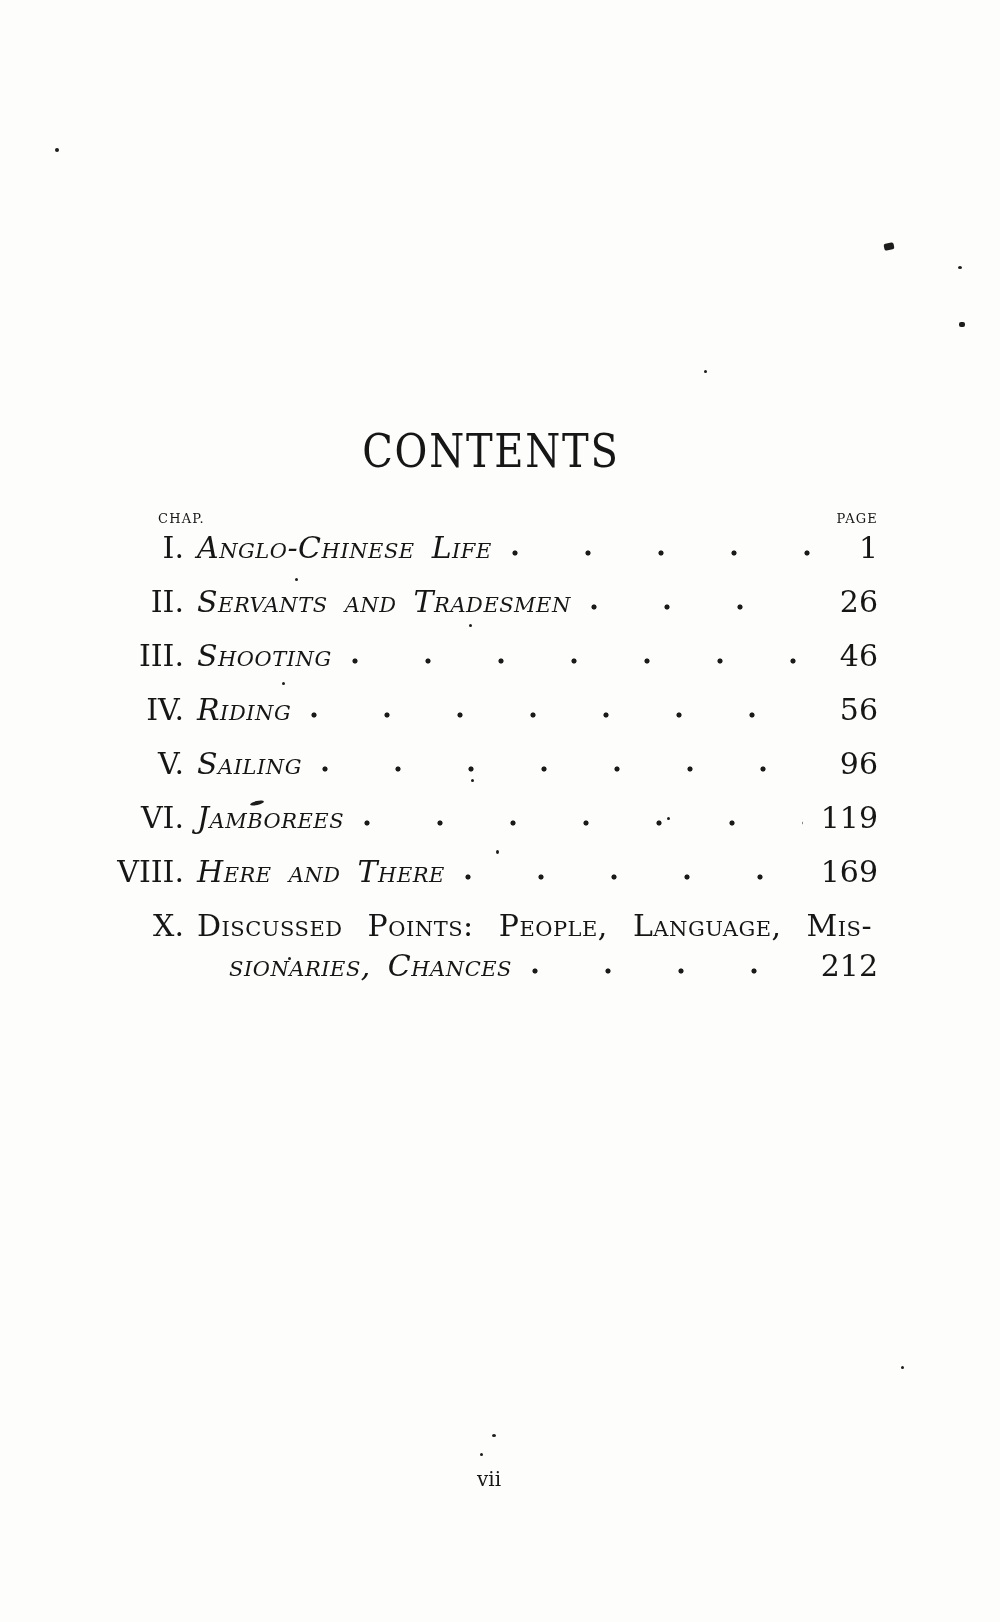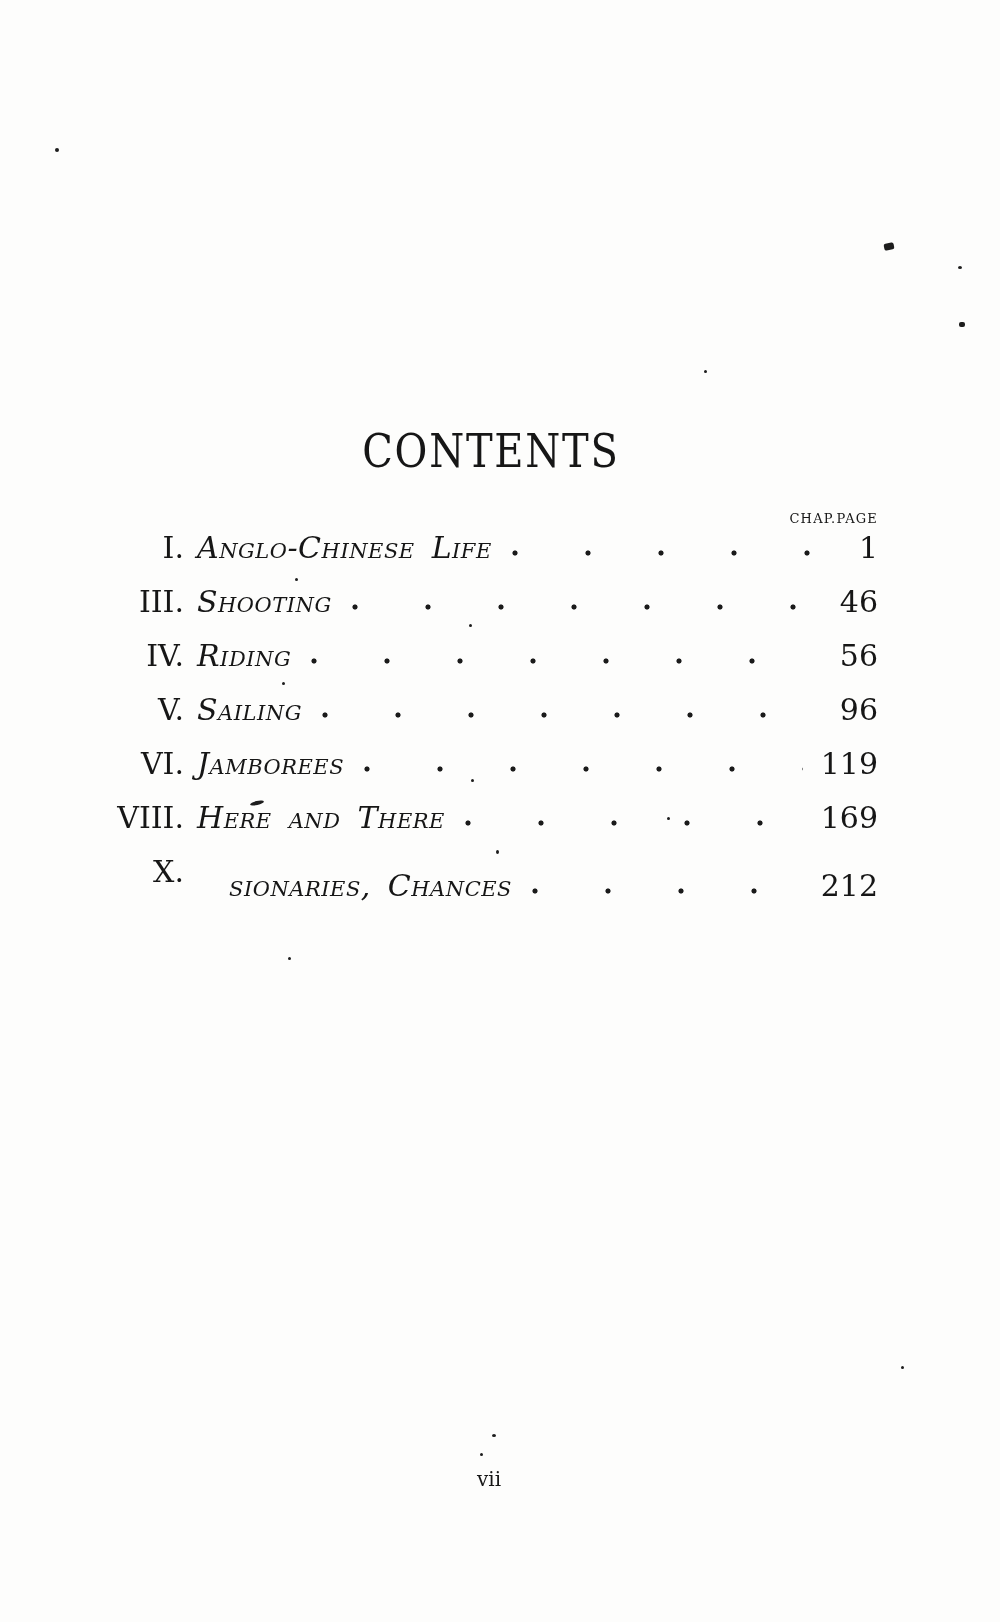--- a/index.html
+++ b/index.html
@@ -16,21 +16,21 @@
     text-align:center;margin:0;font-weight:normal;
   }
   .book-title span{
     display:inline-block;font-size:46px;letter-spacing:2px;
     transform:scaleX(.87);transform-origin:center;
   }
 
   
   .toc{position:absolute;left:100px;top:511px;width:778px;}
   .toc-header{
-    display:flex;justify-content:flex-end;align-items:baseline;
+    display:flex;justify-content:space-between;align-items:baseline;
     font-size:13px;letter-spacing:1.2px;height:14px;margin-bottom:10px;
   }
   .toc-header .chap-label{margin-left:58px;}
 
   .toc-row{
     display:flex;align-items:baseline;
     font-size:30px;line-height:26px;height:26px;margin-bottom:28px;
   }
   .num{flex:none;width:84px;text-align:right;margin-right:13px;}
   .etitle{
@@ -81,20 +81,26 @@
       <span class="page-label">PAGE</span>
     </div>
 
     <div class="toc-row">
       <span class="num">I.</span>
       <span class="etitle">Anglo-Chinese Life</span>
       <span class="leader"></span>
       <span class="pagenum">1</span>
     </div>
 
+    <div class="toc-row">
+      <span class="num">II.</span>
+      <span class="etitle">Servants and Tradesmen</span>
+      <span class="leader"></span>
+      <span class="pagenum">26</span>
+    </div>
 
     <div class="toc-row">
       <span class="num">III.</span>
       <span class="etitle">Shooting</span>
       <span class="leader"></span>
       <span class="pagenum">46</span>
     </div>
 
     <div class="toc-row">
       <span class="num">IV.</span>
@@ -122,20 +128,21 @@
       <span class="num">VIII.</span>
       <span class="etitle">Here and There</span>
       <span class="leader"></span>
       <span class="pagenum">169</span>
     </div>
 
 
     <div class="toc-row multiline">
       <span class="num">X.</span>
       <div class="mtitle">
+        <div class="l1">Discussed Points: People, Language, Mis-</div>
         <div class="l2">
           <span class="etitle">sionaries, Chances</span>
           <span class="leader"></span>
           <span class="pagenum">212</span>
         </div>
       </div>
     </div>
 
   </div>
 

